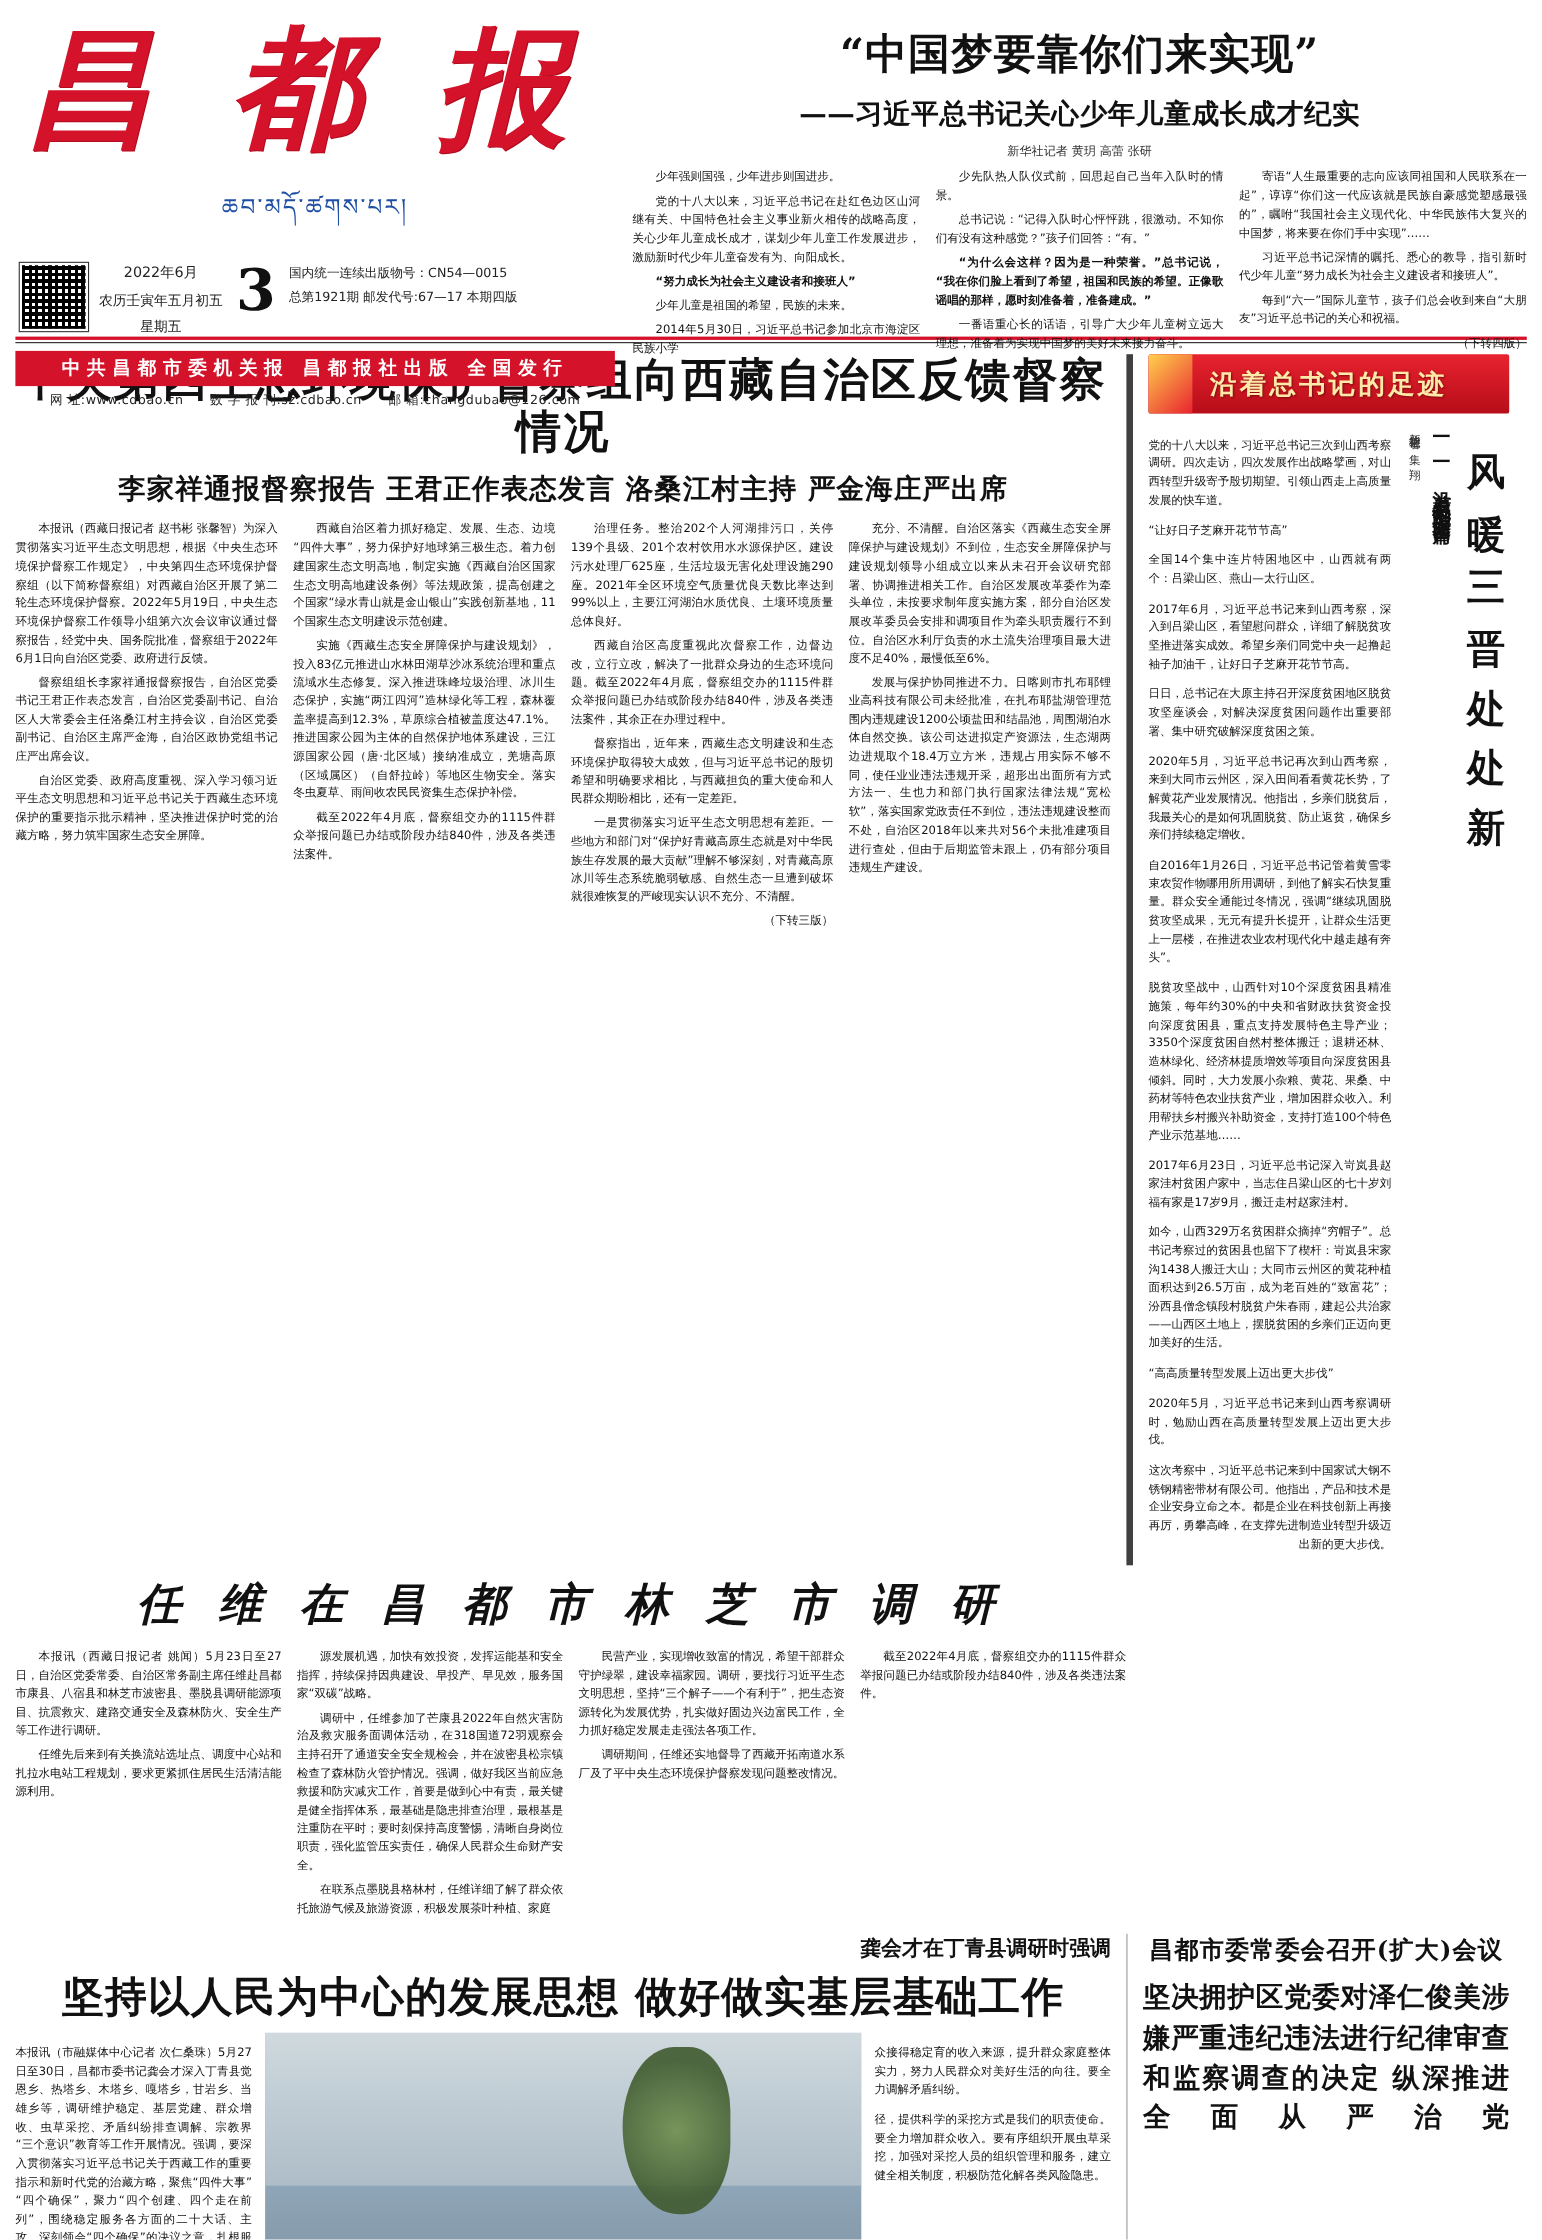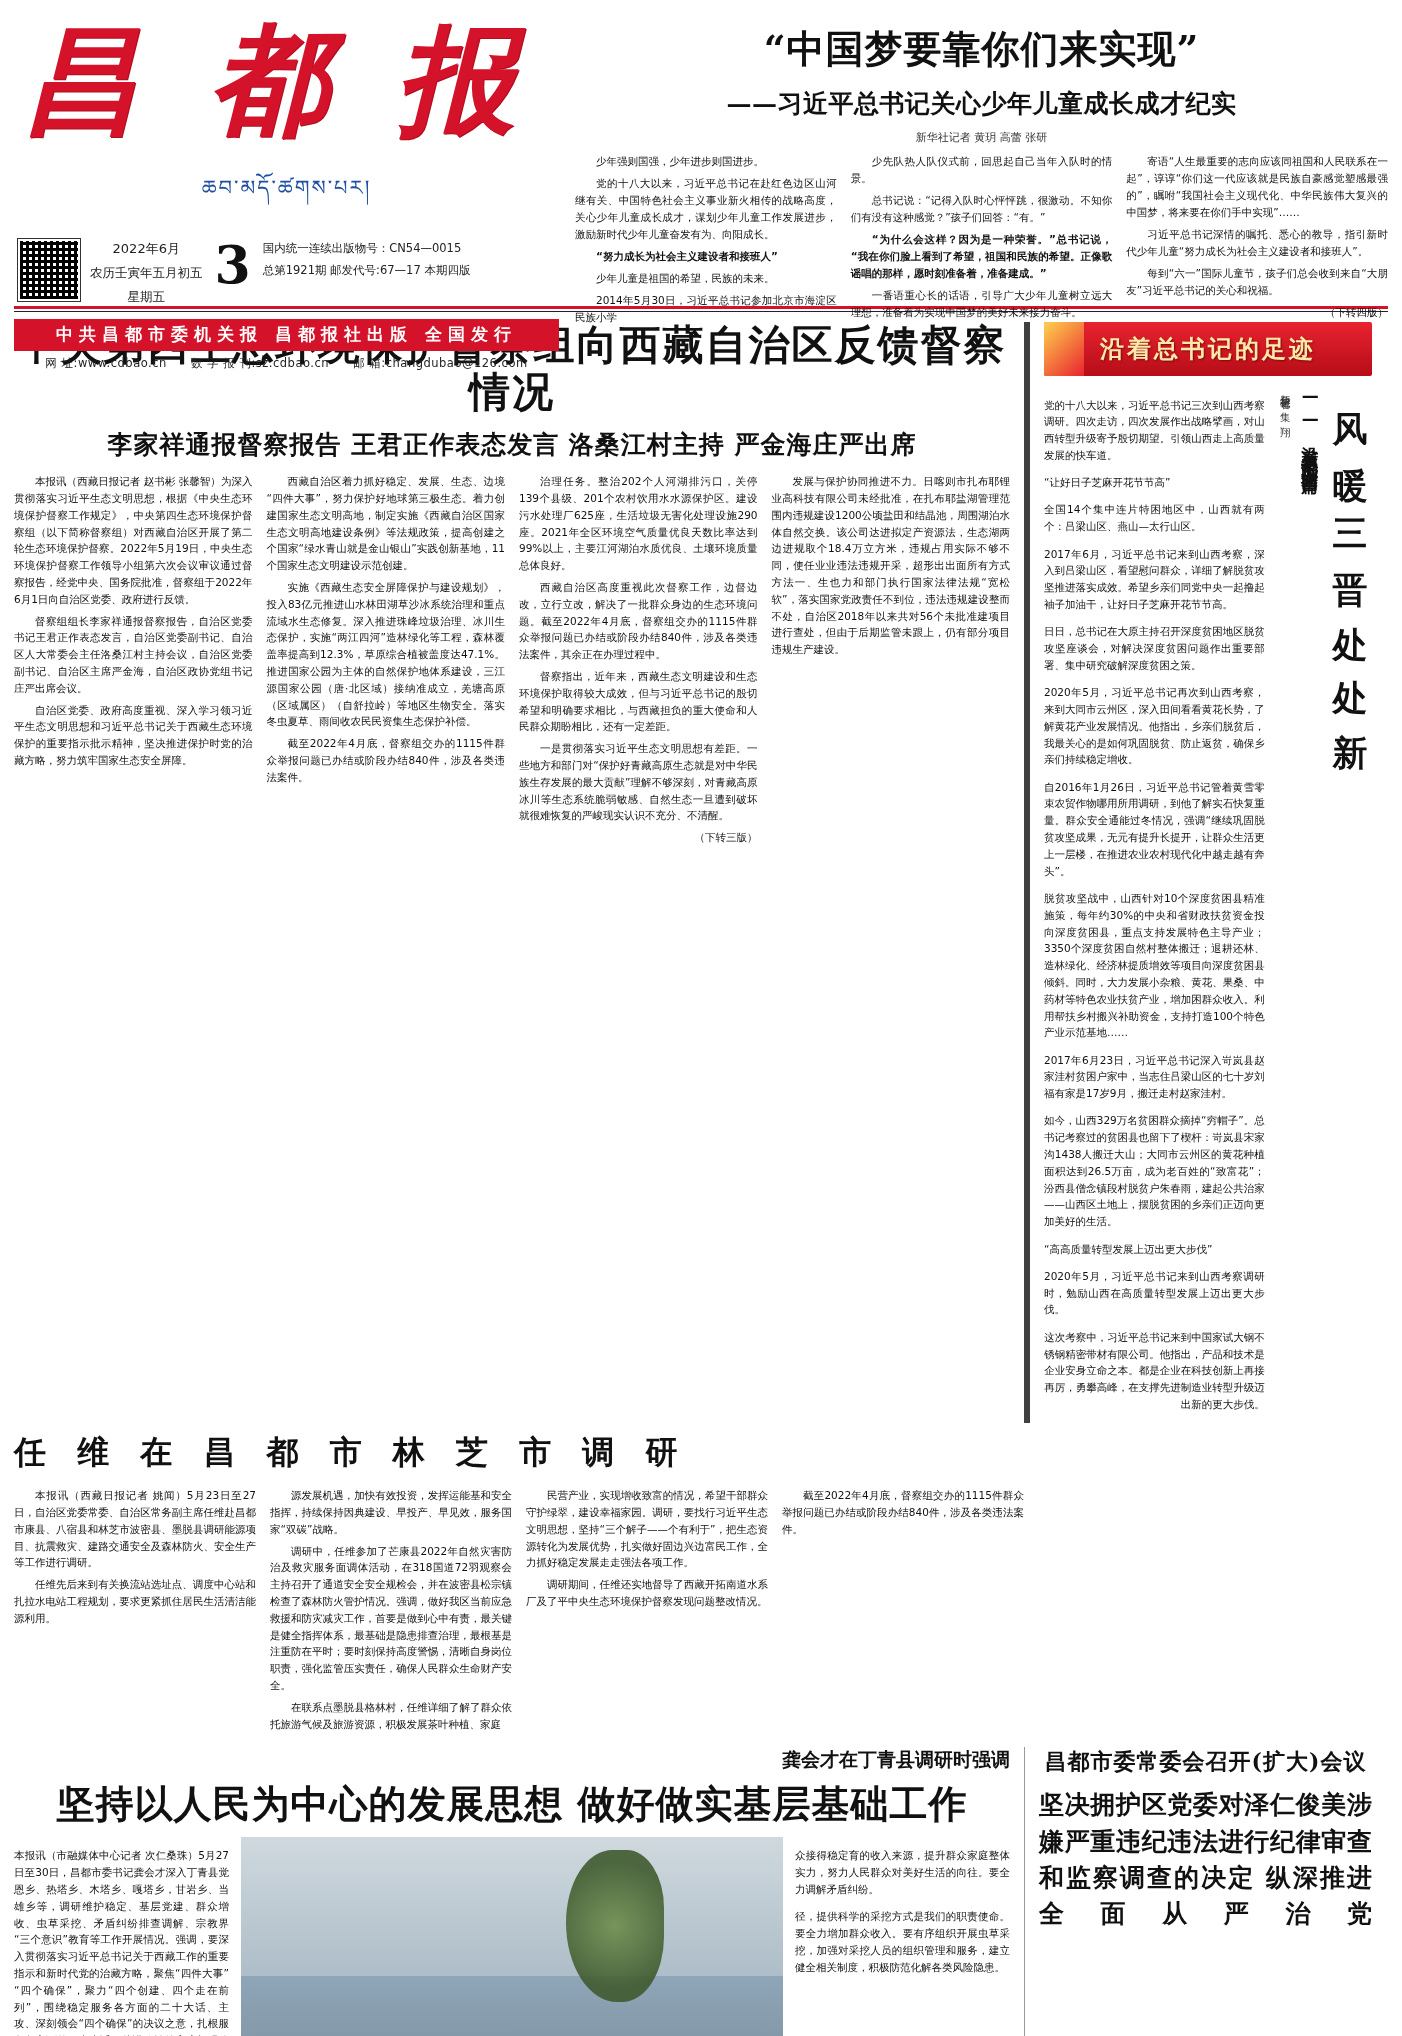--- a/index.html
+++ b/index.html
@@ -119,22 +119,22 @@
   }
   .vsub {
     writing-mode: vertical-rl; text-orientation: upright;
     font-size: 17px; letter-spacing: 3px; line-height: 1.5; margin-left: 4px; font-weight: bold;
   }
   .vbyline { writing-mode: vertical-rl; text-orientation: upright; font-size: 10.5px; letter-spacing: 1px; margin-left: 4px; color: #333; }
 
   
   .band2 { margin-top: 8px; width: 1010px; }
   .b2-head {
-    font-family: "DejaVu Serif", serif; font-size: 32px; font-weight: bold;
-    text-align: left; letter-spacing: 10px; margin: 8px 0 10px;
+    font-family: "DejaVu Serif", serif; font-size: 40px; font-weight: bold;
+    text-align: center; letter-spacing: 10px; margin: 8px 0 10px; font-style: italic;
   }
 
   
   .band3 { display: flex; margin-top: 10px; }
   .b3-left { width: 1010px; padding-right: 14px; }
   .b3-kicker { text-align: right; font-size: 19px; font-weight: bold; font-family:"DejaVu Serif",serif; }
   .b3-head {
     font-family: "DejaVu Serif", serif; font-size: 38px; font-weight: bold;
     text-align: center; letter-spacing: 1px; margin-top: 8px; line-height: 1.2;
   }
@@ -232,20 +232,21 @@
           <p>截至2022年4月底，督察组交办的1115件群众举报问题已办结或阶段办结840件，涉及各类违法案件。</p>
         </div>
         <div>
           <p>治理任务。整治202个人河湖排污口，关停139个县级、201个农村饮用水水源保护区。建设污水处理厂625座，生活垃圾无害化处理设施290座。2021年全区环境空气质量优良天数比率达到99%以上，主要江河湖泊水质优良、土壤环境质量总体良好。</p>
           <p>西藏自治区高度重视此次督察工作，边督边改，立行立改，解决了一批群众身边的生态环境问题。截至2022年4月底，督察组交办的1115件群众举报问题已办结或阶段办结840件，涉及各类违法案件，其余正在办理过程中。</p>
           <p>督察指出，近年来，西藏生态文明建设和生态环境保护取得较大成效，但与习近平总书记的殷切希望和明确要求相比，与西藏担负的重大使命和人民群众期盼相比，还有一定差距。</p>
           <p>一是贯彻落实习近平生态文明思想有差距。一些地方和部门对“保护好青藏高原生态就是对中华民族生存发展的最大贡献”理解不够深刻，对青藏高原冰川等生态系统脆弱敏感、自然生态一旦遭到破坏就很难恢复的严峻现实认识不充分、不清醒。</p>
           <p class="cont">（下转三版）</p>
         </div>
         <div>
+          <p>充分、不清醒。自治区落实《西藏生态安全屏障保护与建设规划》不到位，生态安全屏障保护与建设规划领导小组成立以来从未召开会议研究部署、协调推进相关工作。自治区发展改革委作为牵头单位，未按要求制年度实施方案，部分自治区发展改革委员会安排和调项目作为牵头职责履行不到位。自治区水利厅负责的水土流失治理项目最大进度不足40%，最慢低至6%。</p>
           <p>发展与保护协同推进不力。日喀则市扎布耶锂业高科技有限公司未经批准，在扎布耶盐湖管理范围内违规建设1200公顷盐田和结晶池，周围湖泊水体自然交换。该公司达进拟定产资源法，生态湖两边进规取个18.4万立方米，违规占用实际不够不同，使任业业违法违规开采，超形出出面所有方式方法一、生也力和部门执行国家法律法规“宽松软”，落实国家党政责任不到位，违法违规建设整而不处，自治区2018年以来共对56个未批准建项目进行查处，但由于后期监管未跟上，仍有部分项目违规生产建设。</p>
         </div>
       </div>
     </div>
 
     <div class="b1-right">
       <div class="redbanner">
         <span>沿着总书记的足迹</span>
       </div>
       <div class="b1r-body">

